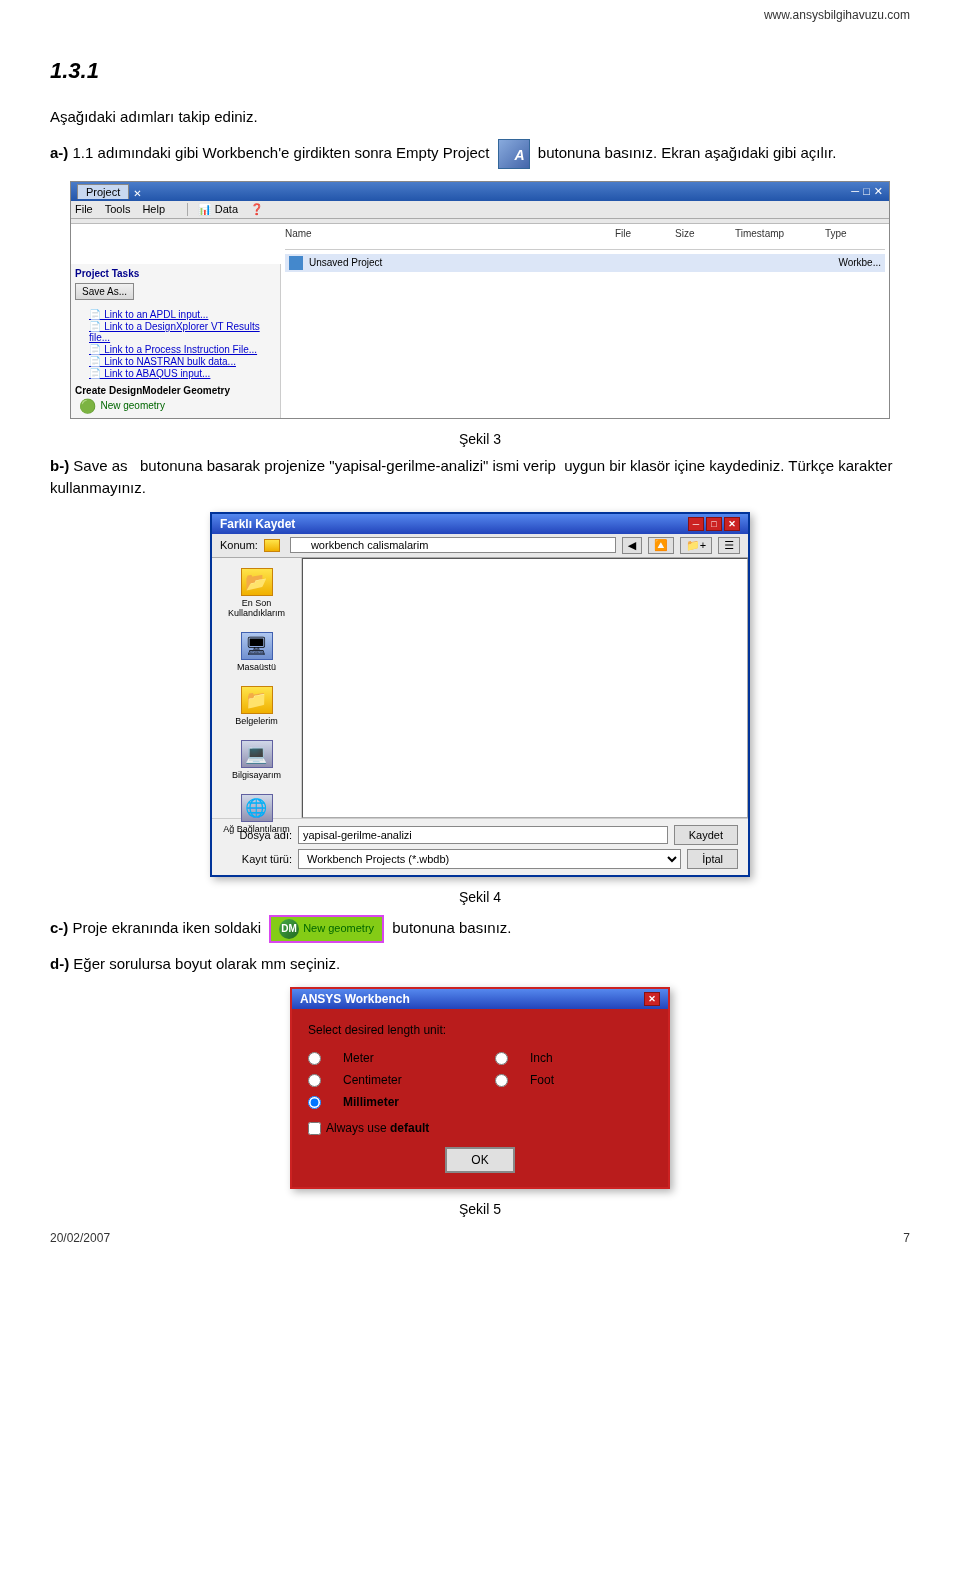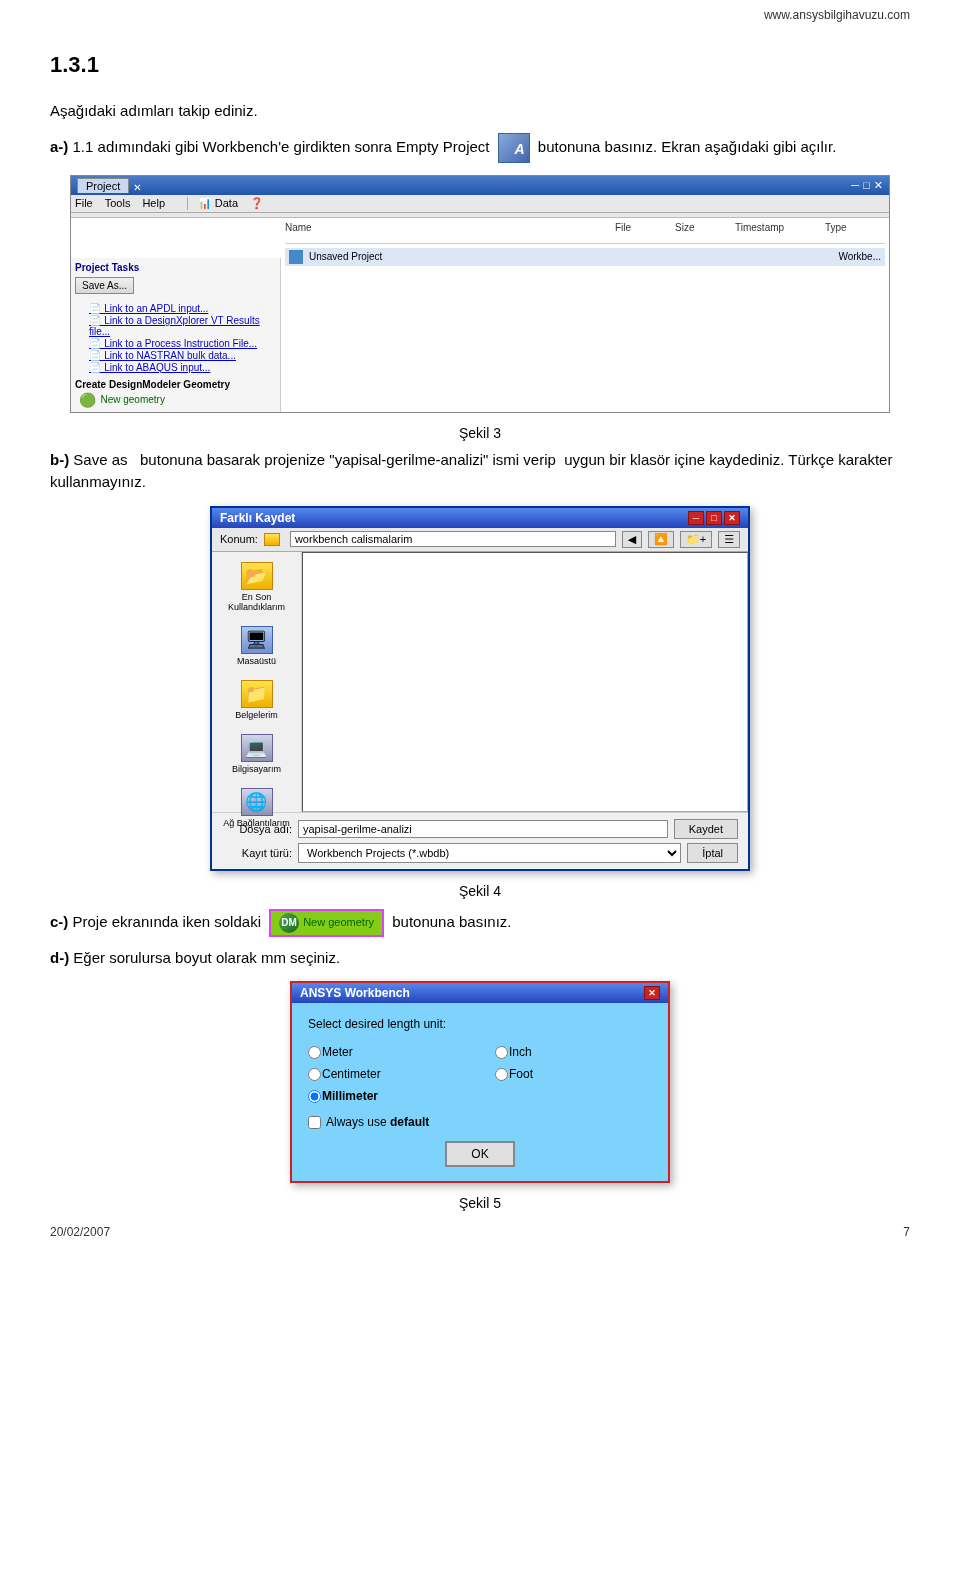--- a/index.html
+++ b/index.html
@@ -24,22 +24,23 @@
       right: 50px;
       font-family: Arial, sans-serif;
       font-size: 12px;
       color: #333;
     }
 
     .section-title {
       font-size: 22px;
       font-weight: bold;
       margin-bottom: 12px;
-      margin-top: 2px;
-      font-family: Arial, sans-serif;
+      margin-top: 8px;
+      font-family: Arial, sans-serif;
+      font-style: italic;
     }
 
     .para {
       font-family: Arial, sans-serif;
       font-size: 15px;
       line-height: 1.5;
       margin-bottom: 10px;
     }
 
     .step-label {
@@ -231,21 +232,21 @@
 
     .save-dialog-toolbar .location-label {
       font-size: 11px;
       white-space: nowrap;
     }
 
     .save-dialog-toolbar .location-input {
       flex: 1;
       background: #fff;
       border: 1px solid #888;
-      padding: 1px 4px;
+      padding: 1px 20px;
       font-size: 11px;
     }
 
     .save-dialog-toolbar .nav-btn {
       background: #e0e0e0;
       border: 1px solid #888;
       padding: 1px 5px;
       font-size: 11px;
       cursor: pointer;
     }
@@ -361,21 +362,21 @@
       flex: 1;
       border: 1px solid #888;
       background: #fff;
       font-size: 11px;
       padding: 2px 4px;
     }
 
     
     .ansys-dialog {
       border: 2px solid #cc2222;
-      background: #7dd3fc;
+      background: #b91c1c;
       width: 380px;
       margin: 12px auto;
       font-family: Arial, sans-serif;
       font-size: 12px;
       box-shadow: 3px 3px 8px rgba(0,0,0,0.3);
     }
 
     .ansys-titlebar {
       background: linear-gradient(to bottom, #5588ee, #2244bb);
       color: #fff;
@@ -411,21 +412,21 @@
     .radio-group {
       display: grid;
       grid-template-columns: 1fr 1fr;
       gap: 8px 30px;
       margin-bottom: 12px;
     }
 
     .radio-item {
       display: flex;
       align-items: center;
-      gap: 1px;
+      gap: 22px;
       font-size: 12px;
     }
 
     .radio-item input[type=radio] {
       margin: 0;
     }
 
     .checkbox-item {
       display: flex;
       align-items: center;

